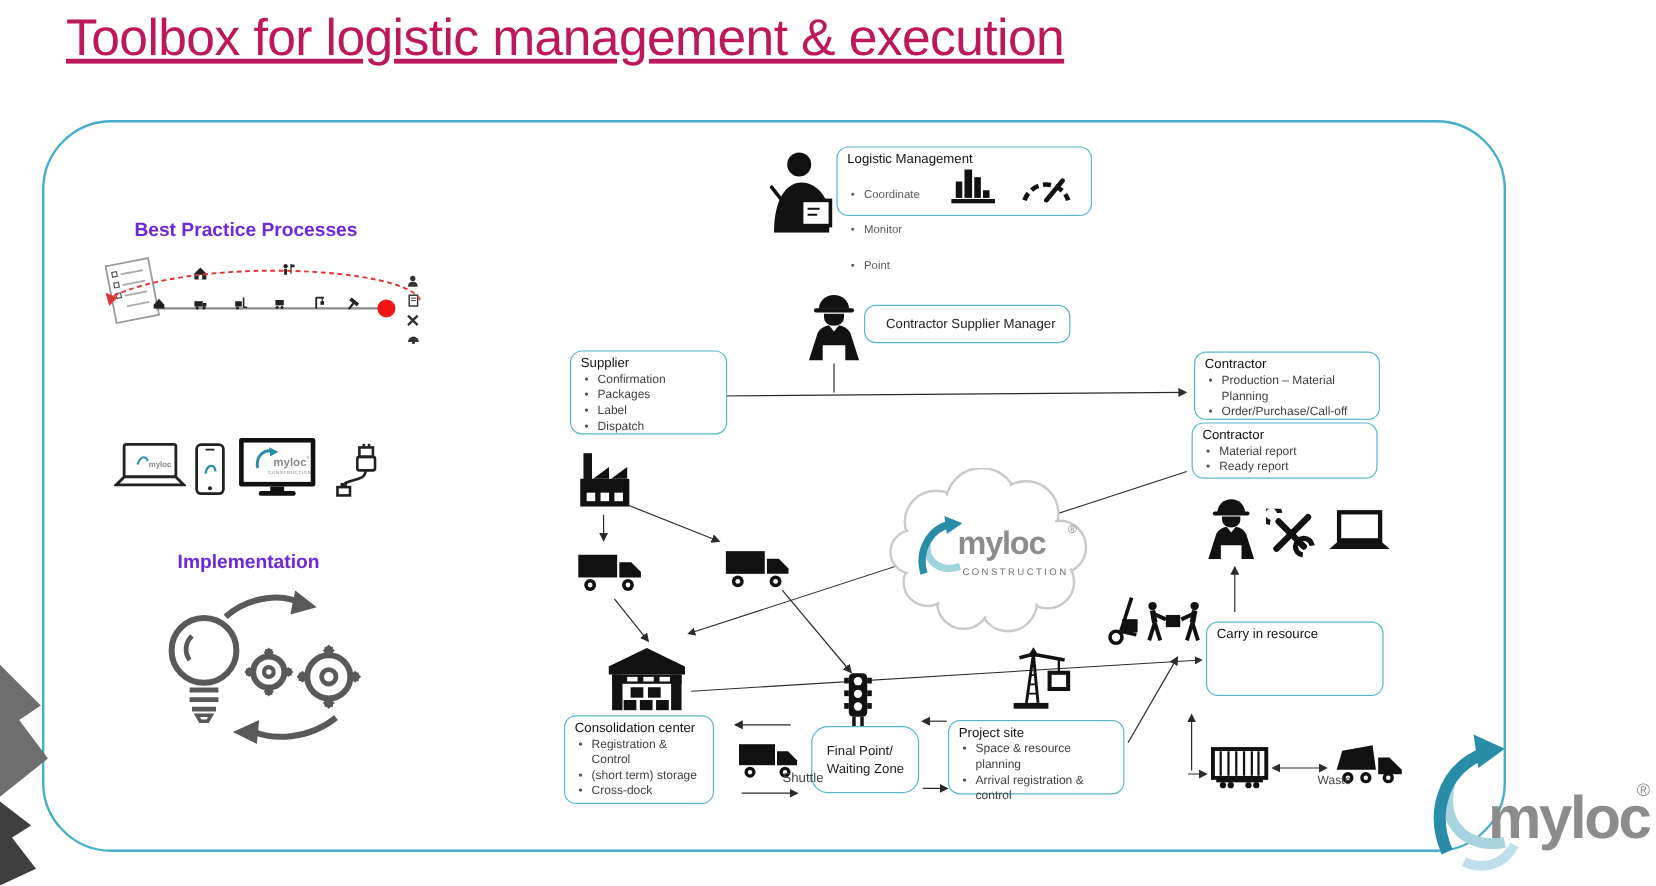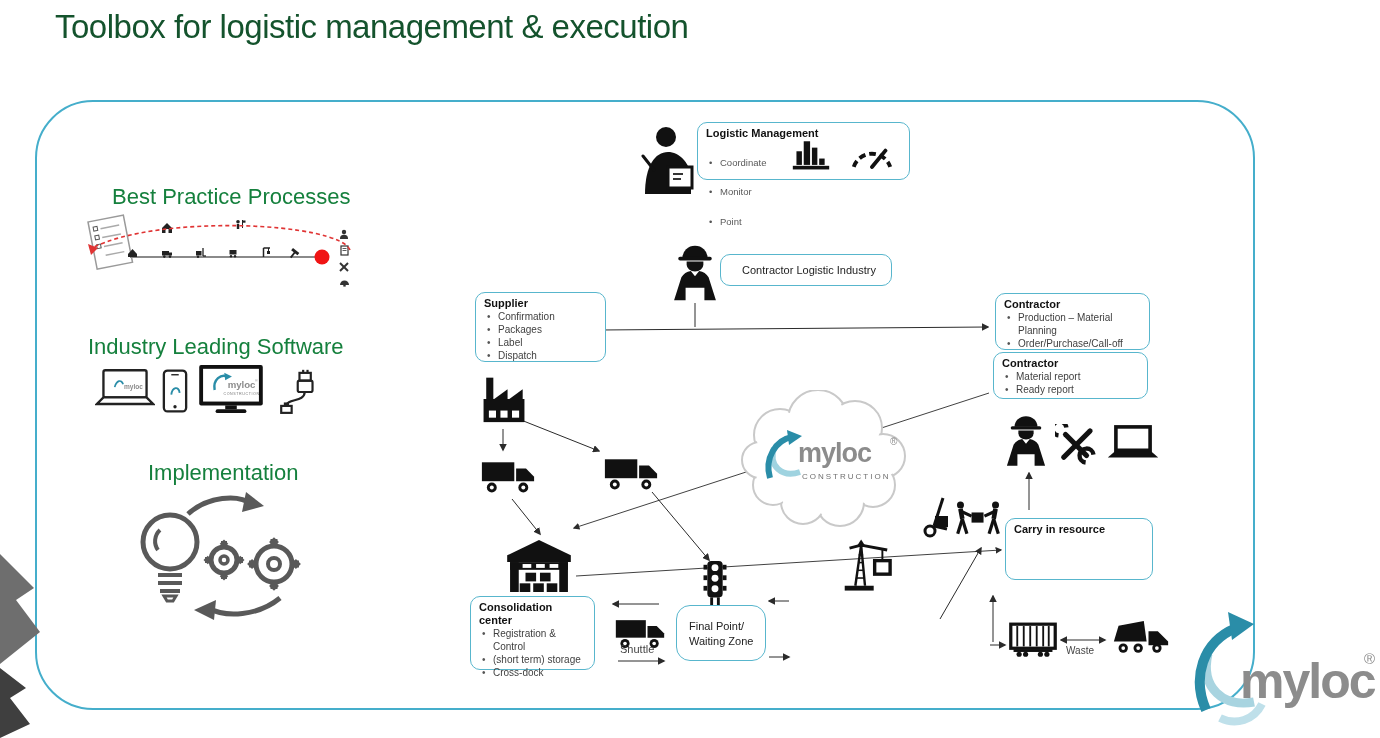--- a/index.html
+++ b/index.html
@@ -1,28 +1,28 @@
 <!DOCTYPE html>
 <html><head>
 <meta charset="utf-8">
 <style>
   html,body{margin:0;padding:0;background:#fff;font-family:"Liberation Sans",sans-serif;}
   .stage{position:relative;width:1380px;height:738px;background:#fff;overflow:hidden;}
   .abs{position:absolute;}
   .frame{position:absolute;left:35px;top:100px;width:1220px;height:610px;border:2px solid #45AECB;border-radius:58px;background:#fff;z-index:0;box-sizing:border-box;}
-  .page-title{position:absolute;left:55px;top:8px;font-size:33px;font-weight:400;color:#14532d;letter-spacing:-0.5px;z-index:3;}
-  .teal-h{position:absolute;color:#15803d;font-size:22px;font-weight:400;z-index:4;}
+  .page-title{position:absolute;left:55px;top:8px;font-size:43px;font-weight:400;color:#be185d;letter-spacing:-0.5px;z-index:3;text-decoration:underline;}
+  .teal-h{position:absolute;color:#6d28d9;font-size:16px;font-weight:700;z-index:4;}
   .tbox{position:absolute;background:#fff;border:1.5px solid #58B6CD;border-radius:10px;padding:4px 6px 3px 8px;box-sizing:border-box;z-index:6;}
-  .tbox-title{font-size:11px;font-weight:700;color:#111;line-height:1.2;margin-bottom:1px;}
+  .tbox-title{font-size:11px;font-weight:400;color:#111;line-height:1.2;margin-bottom:1px;}
   .tbox ul{margin:0;padding:0;list-style:none;}
   .tbox li{font-size:10px;color:#3f3f3f;line-height:1.28;padding-left:14px;position:relative;}
   .tbox li::before{content:"•";position:absolute;left:3px;color:#555;}
   .lm-box li{font-size:9.5px;color:#595959;margin-top:17px;}
   .cp-box{display:flex;flex-direction:column;justify-content:center;padding-left:12px;font-size:11px;color:#222;line-height:1.35;}
-  .flow-label{position:absolute;font-size:11px;color:#444;z-index:7;}
+  .flow-label{position:absolute;font-size:11px;color:#444;z-index:7;margin-left:32px;}
   .copyright{position:absolute;top:700px;left:672px;transform:translateX(-50%);font-size:25px;color:#8d939c;z-index:8;white-space:nowrap;}
   svg.overlay{position:absolute;left:0;top:0;z-index:2;}
   .icon{z-index:5;}
   .cloud-logo{position:absolute;left:762px;top:428px;width:140px;height:70px;z-index:6;}
   .cloud-logo .nm{position:absolute;left:36px;top:10px;font-size:27px;font-weight:700;color:#8c8c8c;letter-spacing:-1px;}
   .cloud-logo .rg{position:absolute;left:128px;top:8px;font-size:10px;color:#8c8c8c;}
   .cloud-logo .cn{position:absolute;left:40px;top:44px;font-size:8px;letter-spacing:2px;color:#6f6f6f;}
   .brand-big{position:absolute;left:1192px;top:606px;width:188px;height:130px;z-index:9;}
   .brand-big .nm{position:absolute;left:48px;top:46px;font-size:50px;font-weight:700;color:#8c8c8c;letter-spacing:-2px;}
   .brand-big .rg{position:absolute;left:172px;top:44px;font-size:15px;color:#8c8c8c;}
@@ -183,21 +183,20 @@
         </g>
       <g transform="translate(262,70)">
           <path d="M0,7 a4.5,4.5 0 0 1 9,0 z"></path>
           <rect x="3.3" y="7" width="2.4" height="1.6"></rect>
         </g>
     </g>
     <path d="M272,42 C260,14 80,6 14,40" fill="none" stroke="#E03434" stroke-width="1.6" stroke-dasharray="4 3"></path>
     <polygon points="10,36 13,47 20,40" fill="#E03434"></polygon>
   </svg>
 
-  <div class="teal-h" style="left:88px;top:334px">Industry Leading Software</div>
 
   <svg class="abs icon" style="left:95px;top:366px" width="60" height="46" viewBox="0 0 64 44">
     <rect x="9" y="2" width="46" height="29" rx="2" fill="#fff" stroke="#222" stroke-width="2.5"></rect>
     <path d="M2,38 H62 L55,31 H9 Z" fill="#fff" stroke="#222" stroke-width="2.5"></path>
     <path d="M21,20 c2,-7 7,-9 9,-3" fill="none" stroke="#2A8DA8" stroke-width="1.8"></path>
     <text x="41" y="22" font-size="7" font-weight="bold" fill="#8c8c8c" text-anchor="middle">myloc</text>
   </svg>
   <svg class="abs icon" style="left:162px;top:368px" width="26" height="46" viewBox="0 0 28 48">
     <rect x="2" y="2" width="24" height="44" rx="4" fill="#fff" stroke="#222" stroke-width="2.5"></rect>
     <line x1="10" y1="6.5" x2="18" y2="6.5" stroke="#222" stroke-width="1.5"></line>
@@ -267,21 +266,21 @@
         <rect x="-19" y="12" width="7" height="7" transform="rotate(45)"></rect>
           <rect x="12" y="12" width="7" height="7" transform="rotate(45)"></rect>
       </g>
     </g>
   </svg>
 
   <svg class="abs icon" style="left:672px;top:243px" width="46" height="58">
       <use href="#worker" width="46" height="58"></use>
     </svg>
   <div class="tbox cp-box" style="left:720px;top:254px;width:172px;height:32px;justify-content:center">
-    <span style="font-size:11px;color:#222;text-align:center">Contractor Logistic Industry</span>
+    <span style="font-size:11px;color:#222;text-align:center">Contractor Supplier Manager</span>
   </div>
 
   <div class="tbox" style="left:475px;top:292px;width:131px;height:70px">
     <div class="tbox-title">Supplier</div>
     <ul>
       <li>Confirmation</li>
       <li>Packages</li>
       <li>Label</li>
       <li>Dispatch</li>
     </ul>
@@ -408,20 +407,27 @@
     <line x1="20" y1="42" x2="28.5" y2="42" stroke="#111" stroke-width="1.6"></line>
     <line x1="21" y1="34" x2="28" y2="34" stroke="#111" stroke-width="1.6"></line>
     <line x1="22" y1="26" x2="27.5" y2="26" stroke="#111" stroke-width="1.6"></line>
     <line x1="22.5" y1="18" x2="27" y2="18" stroke="#111" stroke-width="1.6"></line>
     <polygon points="25,2 20,10 30,10" fill="#111"></polygon>
     <line x1="25" y1="8" x2="52" y2="13" stroke="#111" stroke-width="3"></line>
     <line x1="25" y1="8" x2="13" y2="11" stroke="#111" stroke-width="3"></line>
     <line x1="47" y1="13" x2="47" y2="24" stroke="#111" stroke-width="2"></line>
     <rect x="39" y="24" width="16" height="14" fill="none" stroke="#111" stroke-width="3.5"></rect>
   </svg>
+  <div class="tbox" style="left:790px;top:600px;width:147px;height:62px">
+    <div class="tbox-title">Project site</div>
+    <ul>
+      <li>Space &amp; resource planning</li>
+      <li>Arrival registration &amp; control</li>
+    </ul>
+  </div>
 
   <svg class="abs icon" style="left:921px;top:496px" width="30" height="42" viewBox="0 0 30 42">
     <line x1="22" y1="2" x2="13" y2="30" stroke="#111" stroke-width="3"></line>
     <line x1="13" y1="30" x2="26" y2="33" stroke="#111" stroke-width="3"></line>
     <circle cx="9" cy="35" r="5" fill="none" stroke="#111" stroke-width="3"></circle>
     <rect x="14" y="20" width="13" height="11" fill="#111"></rect>
   </svg>
   <svg class="abs icon" style="left:954px;top:499px" width="48" height="38" viewBox="0 0 52 38">
     <circle cx="7" cy="5" r="3.8" fill="#111"></circle>
     <line x1="7" y1="9" x2="9" y2="20" stroke="#111" stroke-width="5"></line>

